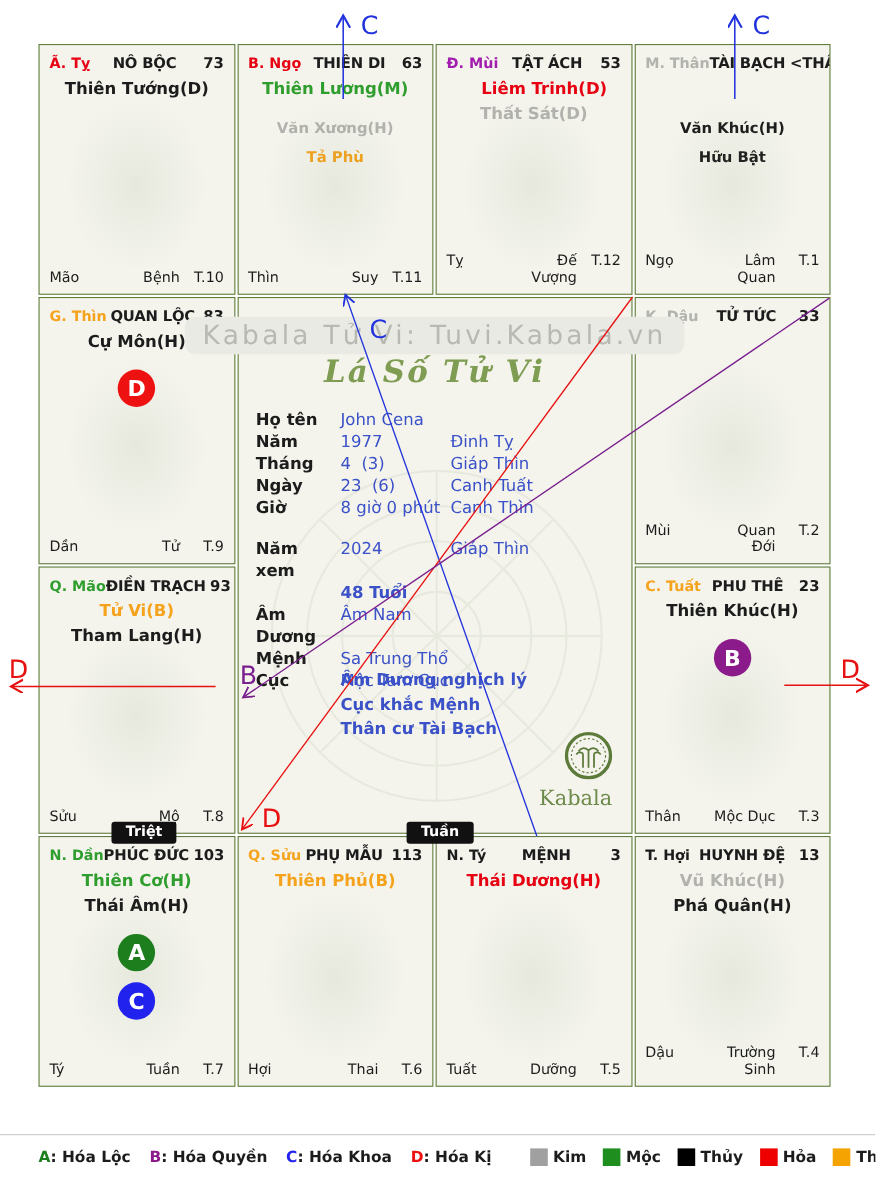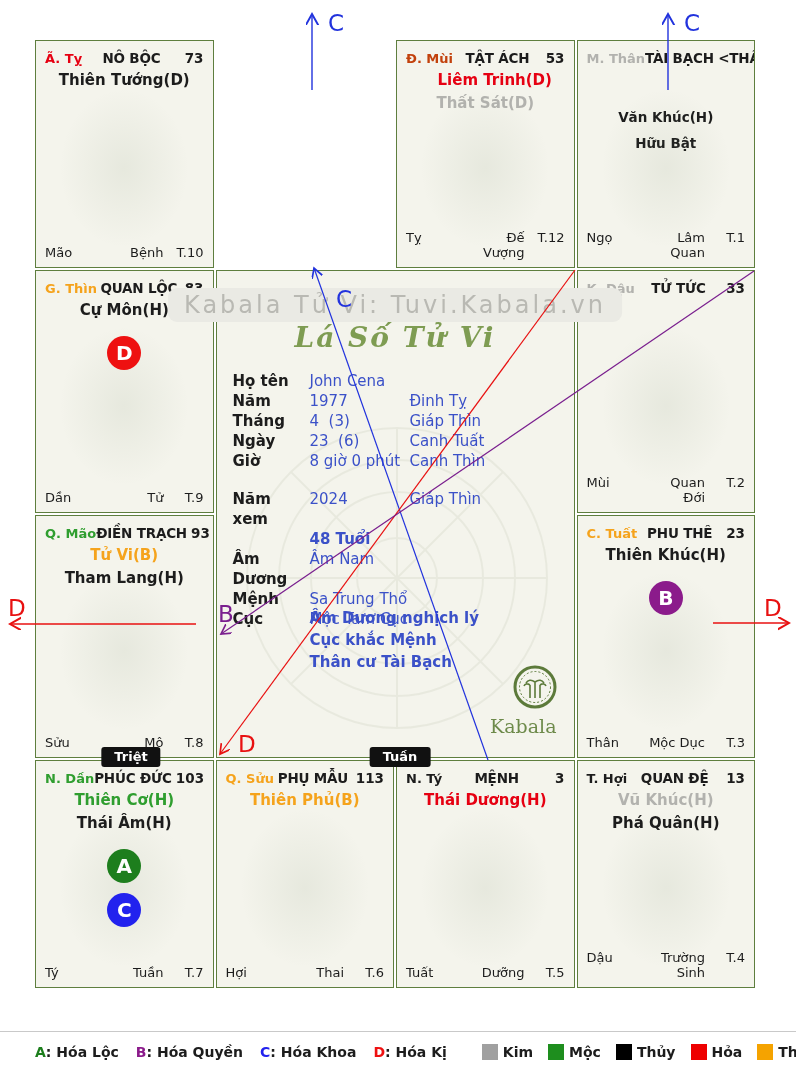--- a/index.html
+++ b/index.html
@@ -91,24 +91,44 @@
         </div>
         <div class="stars-main">
           <div class="star-main" style="color: rgb(28, 28, 28);">Thiên Tướng(D)</div>
         </div>
         <div class="cell-footer">
           <span class="cf-branch">Mão</span>
           <span class="cf-van">Bệnh</span>
           <span class="cf-t">T.10</span>
         </div>
       </div>
+      <div class="cell pos-r1c2">
+        <div class="animal-wm"></div>
+        <div class="cell-header">
+          <span class="canchi" style="color: rgb(230, 0, 18);">B. Ngọ</span>
+          <span class="house">THIÊN DI</span>
+          <span class="num">63</span>
+        </div>
+        <div class="stars-main">
+          <div class="star-main" style="color: rgb(47, 158, 47);">Thiên Lương(M)</div>
+        </div>
+        <div class="stars-minor">
+          <div class="star-minor" style="color: rgb(178, 178, 174);">Văn Xương(H)</div>
+          <div class="star-minor" style="color: rgb(245, 163, 28);">Tả Phù</div>
+        </div>
+        <div class="cell-footer">
+          <span class="cf-branch">Thìn</span>
+          <span class="cf-van">Suy</span>
+          <span class="cf-t">T.11</span>
+        </div>
+      </div>
       <div class="cell pos-r1c3">
         <div class="animal-wm"></div>
         <div class="cell-header">
-          <span class="canchi" style="color: #c2410c; text-align: center;">Đ. Mùi</span>
+          <span class="canchi" style="color: #a21caf; text-align: center;">Đ. Mùi</span>
           <span class="house">TẬT ÁCH</span>
           <span class="num">53</span>
         </div>
         <div class="stars-main">
           <div class="star-main" style="color: rgb(230, 0, 18); padding-left: 19px;">Liêm Trinh(D)</div>
           <div class="star-main" style="color: rgb(178, 178, 174);">Thất Sát(D)</div>
         </div>
         <div class="cell-footer">
           <span class="cf-branch">Tỵ</span>
           <span class="cf-van">Đế Vượng</span>
@@ -251,21 +271,21 @@
         <div class="cell-footer">
           <span class="cf-branch">Tuất</span>
           <span class="cf-van">Dưỡng</span>
           <span class="cf-t">T.5</span>
         </div>
       </div>
       <div class="cell pos-r4c4">
         <div class="animal-wm"></div>
         <div class="cell-header">
           <span class="canchi" style="color: rgb(28, 28, 28);">T. Hợi</span>
-          <span class="house">QUAN ĐỆ</span>
+          <span class="house">HUYNH ĐỆ</span>
           <span class="num">13</span>
         </div>
         <div class="stars-main">
           <div class="star-main" style="color: rgb(178, 178, 174);">Vũ Khúc(H)</div>
           <div class="star-main" style="color: rgb(28, 28, 28);">Phá Quân(H)</div>
         </div>
         <div class="cell-footer">
           <span class="cf-branch">Dậu</span>
           <span class="cf-van">Trường Sinh</span>
           <span class="cf-t">T.4</span>

